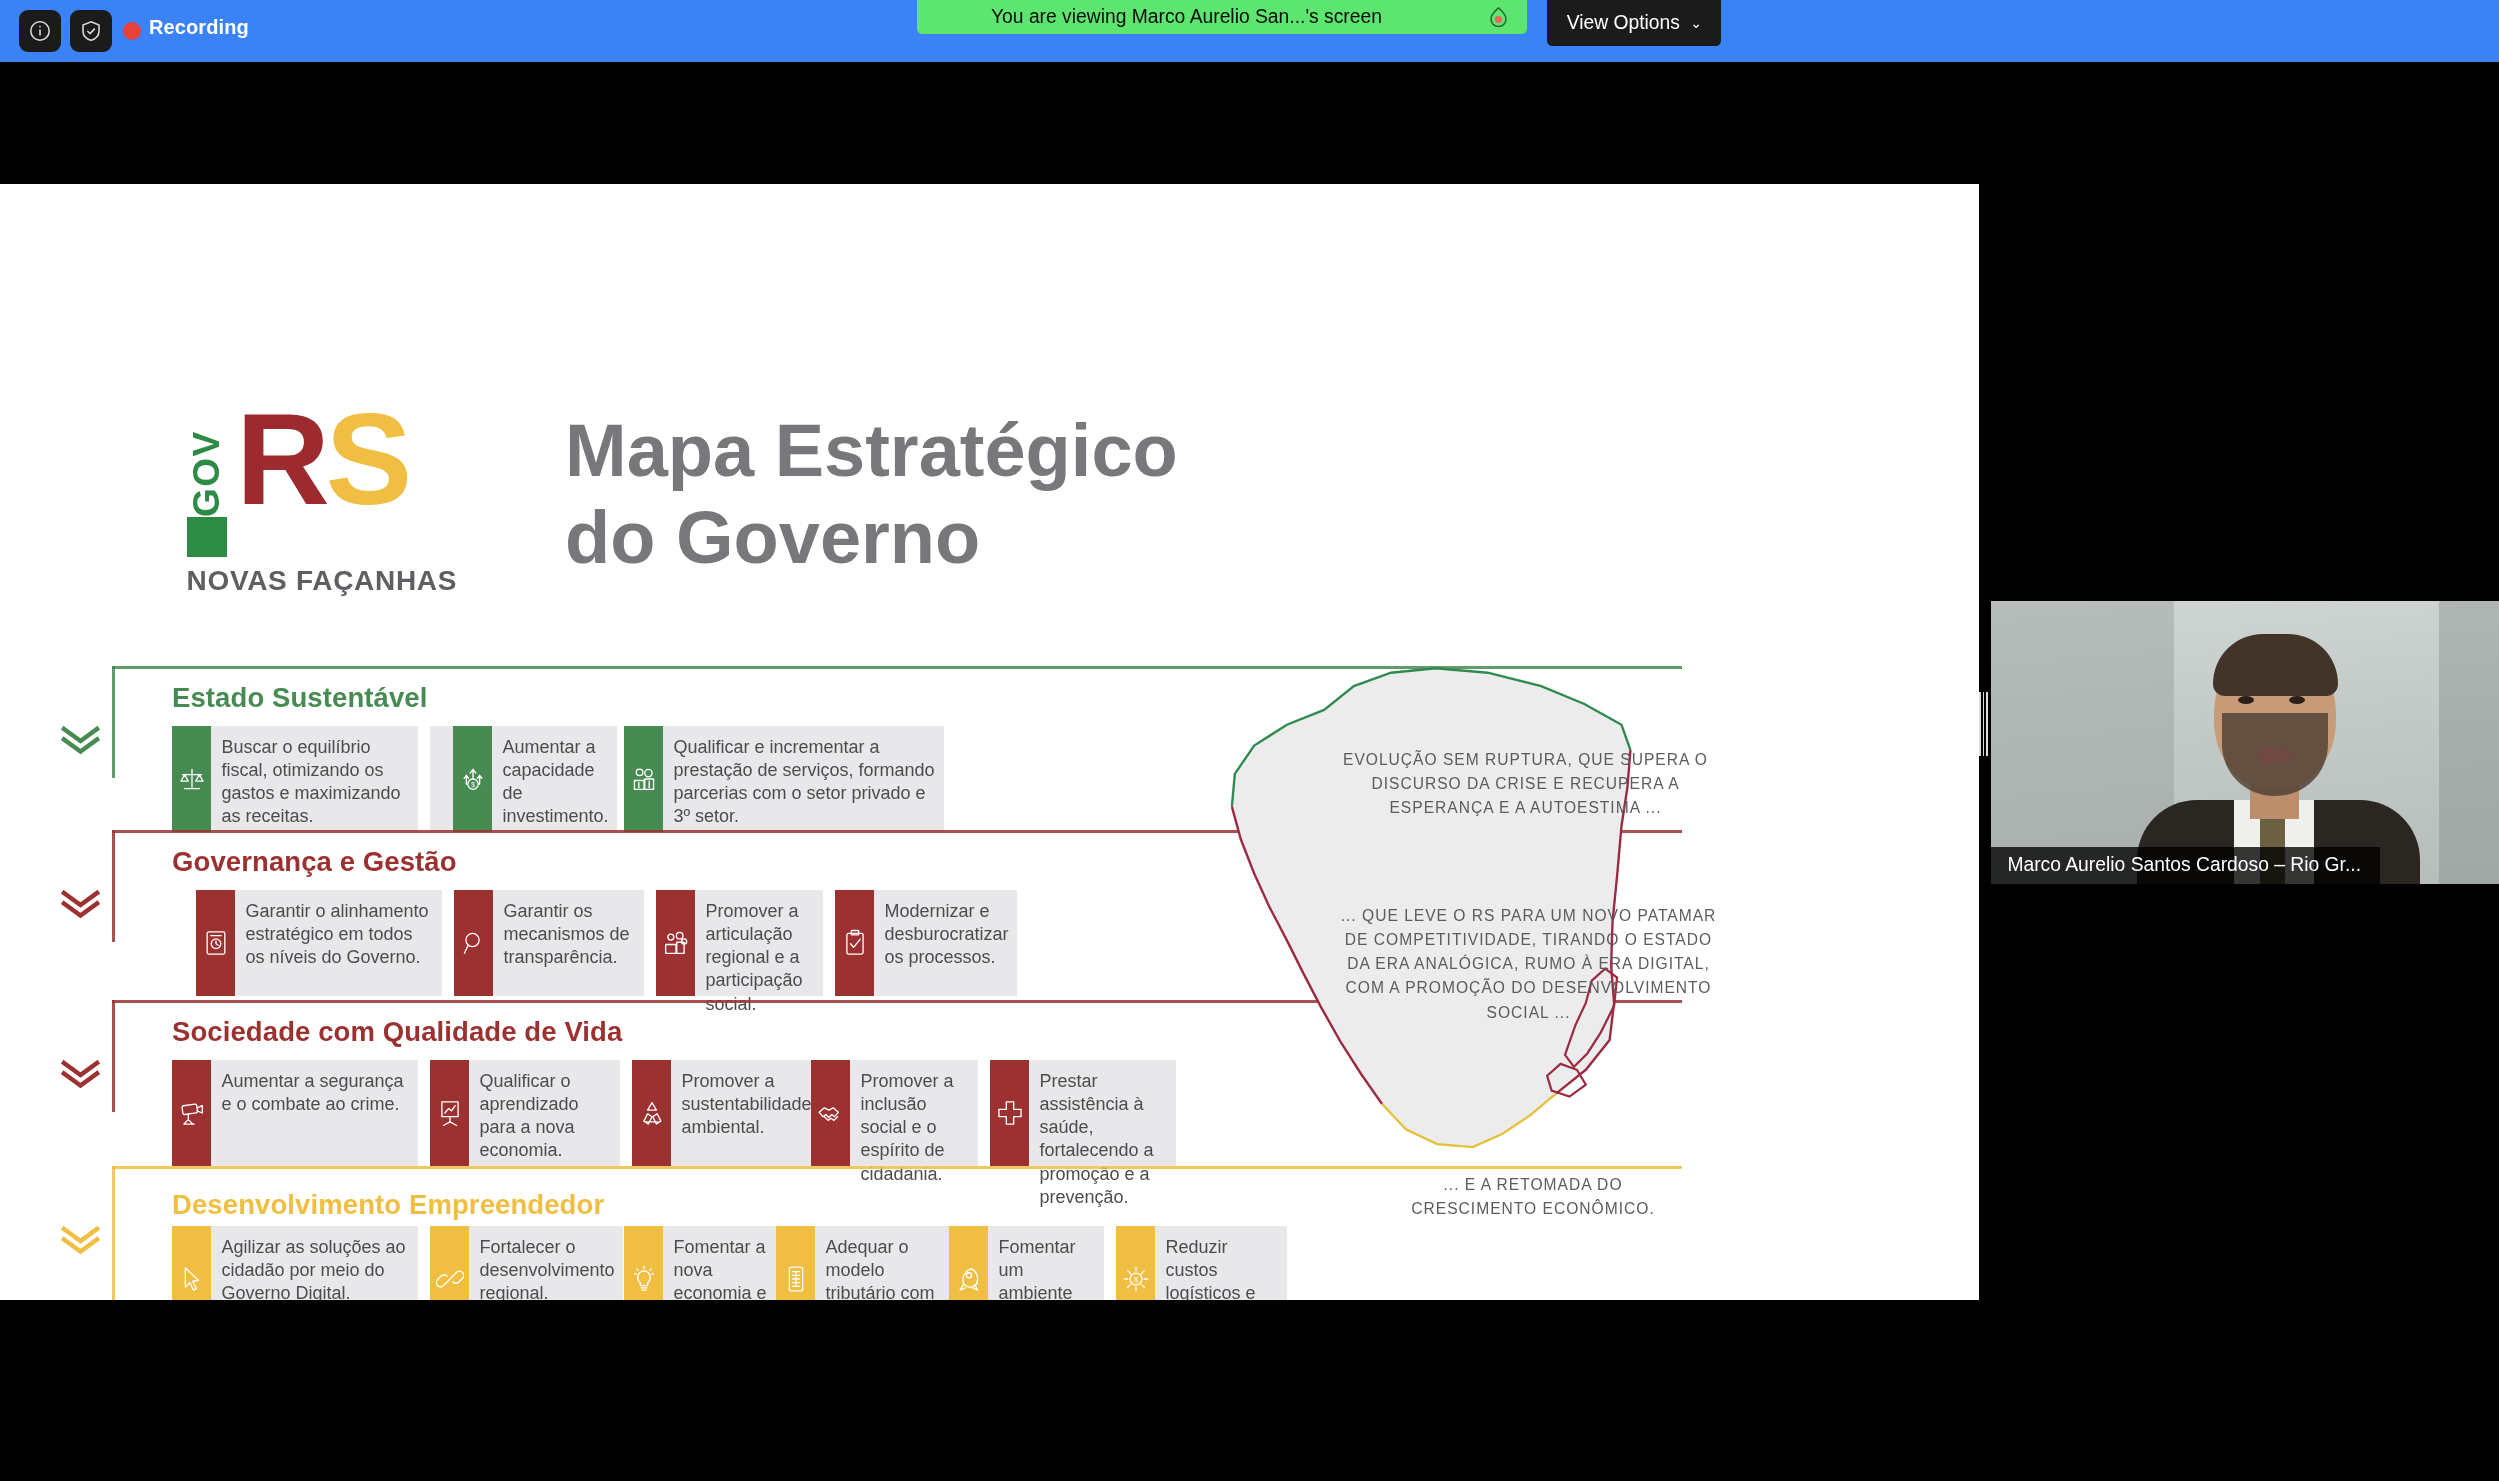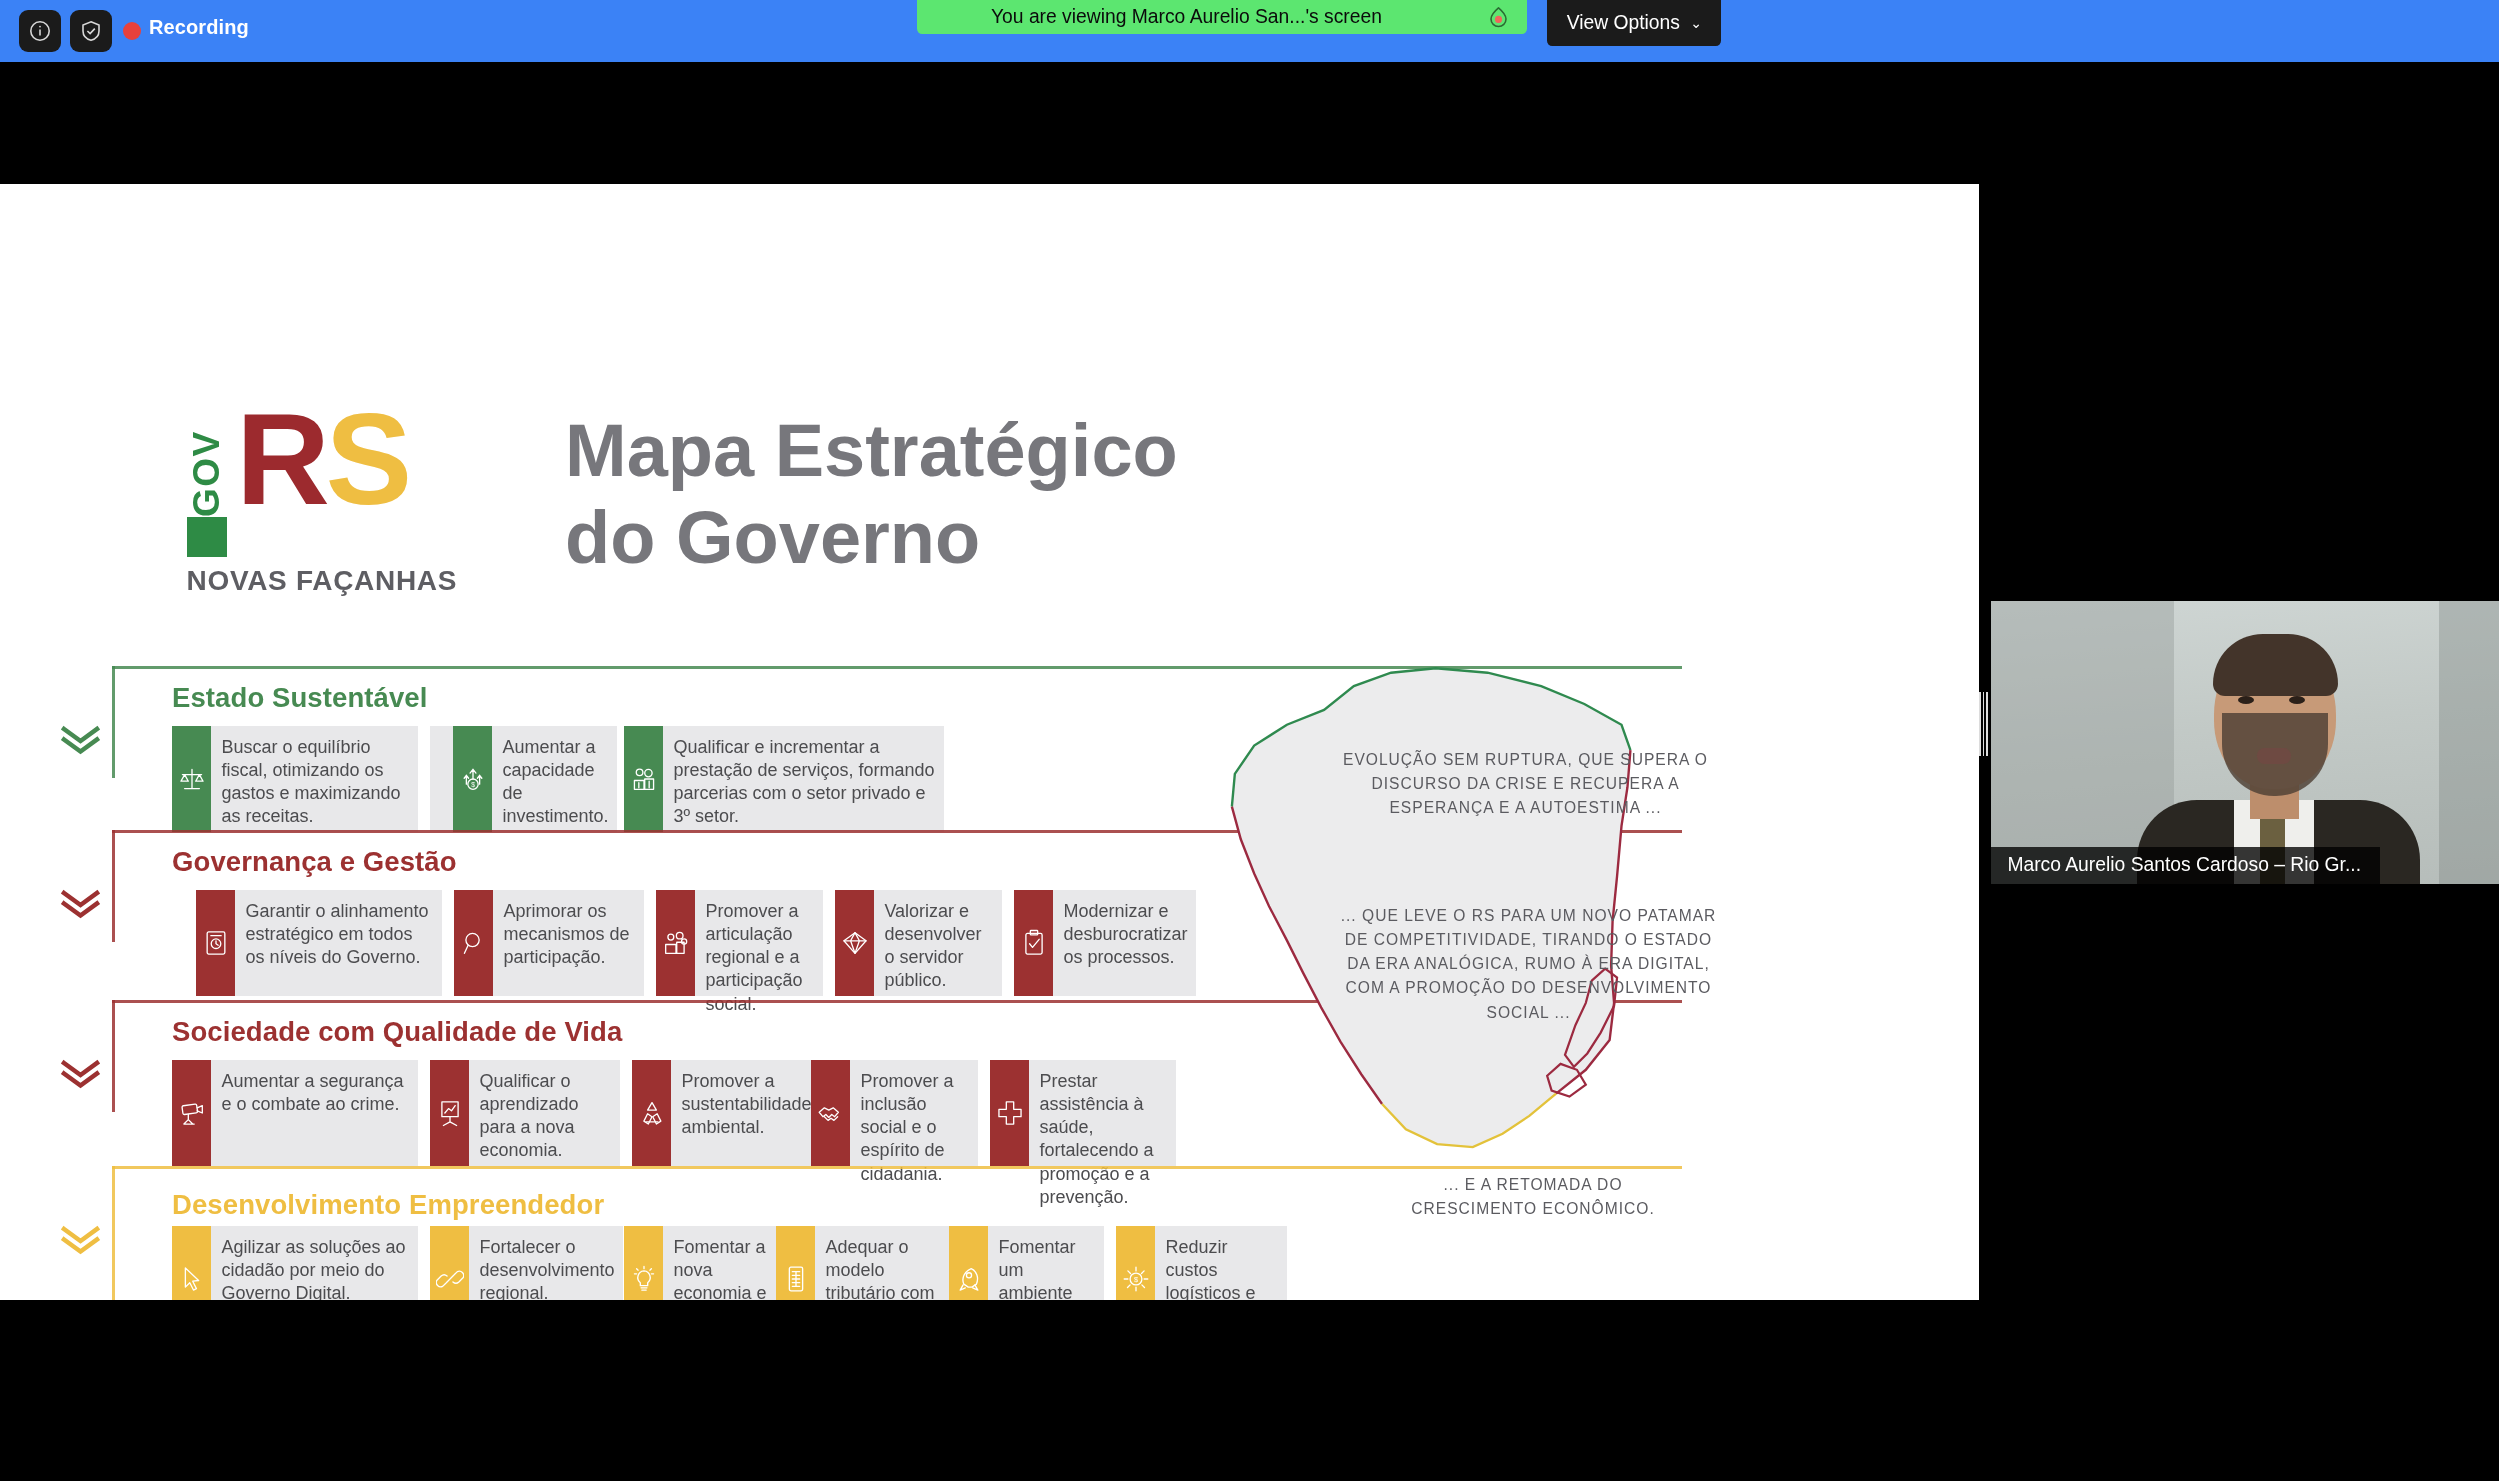--- a/index.html
+++ b/index.html
@@ -237,41 +237,32 @@
               </div>
               <div class="card-text">Garantir o alinhamento estratégico em todos os níveis do Governo.</div>
             </div>
             <div class="card" style="width: 190px;">
               <div class="card-bar" style="background: rgb(156, 49, 49);">
                 <svg viewBox="0 0 38 38" fill="none" stroke="#ffffff" stroke-width="1.8" stroke-linejoin="round" stroke-linecap="round">
                   <circle cx="17" cy="15" r="9"></circle>
                   <path d="M11 22 6 33"></path>
                 </svg>
               </div>
-              <div class="card-text">Aprimorar os mecanismos de participação.</div>
+              <div class="card-text">Garantir os mecanismos de transparência.</div>
             </div>
             <div class="card" style="width: 167px;">
               <div class="card-bar" style="background: rgb(156, 49, 49);">
                 <svg viewBox="0 0 38 38" fill="none" stroke="#ffffff" stroke-width="1.8" stroke-linejoin="round" stroke-linecap="round">
                   <circle cx="12" cy="11" r="4"></circle>
                   <circle cx="24" cy="9" r="4.5"></circle>
                   <circle cx="30" cy="17" r="3.5"></circle>
                   <path d="M5 33V21h14v12zM20 33V18h10v15z"></path>
                 </svg>
               </div>
               <div class="card-text">Promover a articulação regional e a participação social.</div>
-            </div>
-            <div class="card" style="width: 167px;">
-              <div class="card-bar" style="background: rgb(156, 49, 49);">
-                <svg viewBox="0 0 38 38" fill="none" stroke="#ffffff" stroke-width="1.8" stroke-linejoin="round" stroke-linecap="round">
-                  <path d="M19 5 34 16 19 33 4 16z"></path>
-                  <path d="M4 16h30M19 5l-6 11 6 17 6-17z"></path>
-                </svg>
-              </div>
-              <div class="card-text">Valorizar e desenvolver o servidor público.</div>
             </div>
             <div class="card" style="width: 171px;">
               <div class="card-bar" style="background: rgb(156, 49, 49);">
                 <svg viewBox="0 0 38 38" fill="none" stroke="#ffffff" stroke-width="1.8" stroke-linejoin="round" stroke-linecap="round">
                   <rect x="8" y="6" width="22" height="28" rx="2"></rect>
                   <rect x="14" y="2" width="10" height="6" rx="1"></rect>
                   <polyline points="13,20 17,25 26,14"></polyline>
                 </svg>
               </div>
               <div class="card-text">Modernizar e desburocratizar os processos.</div>

